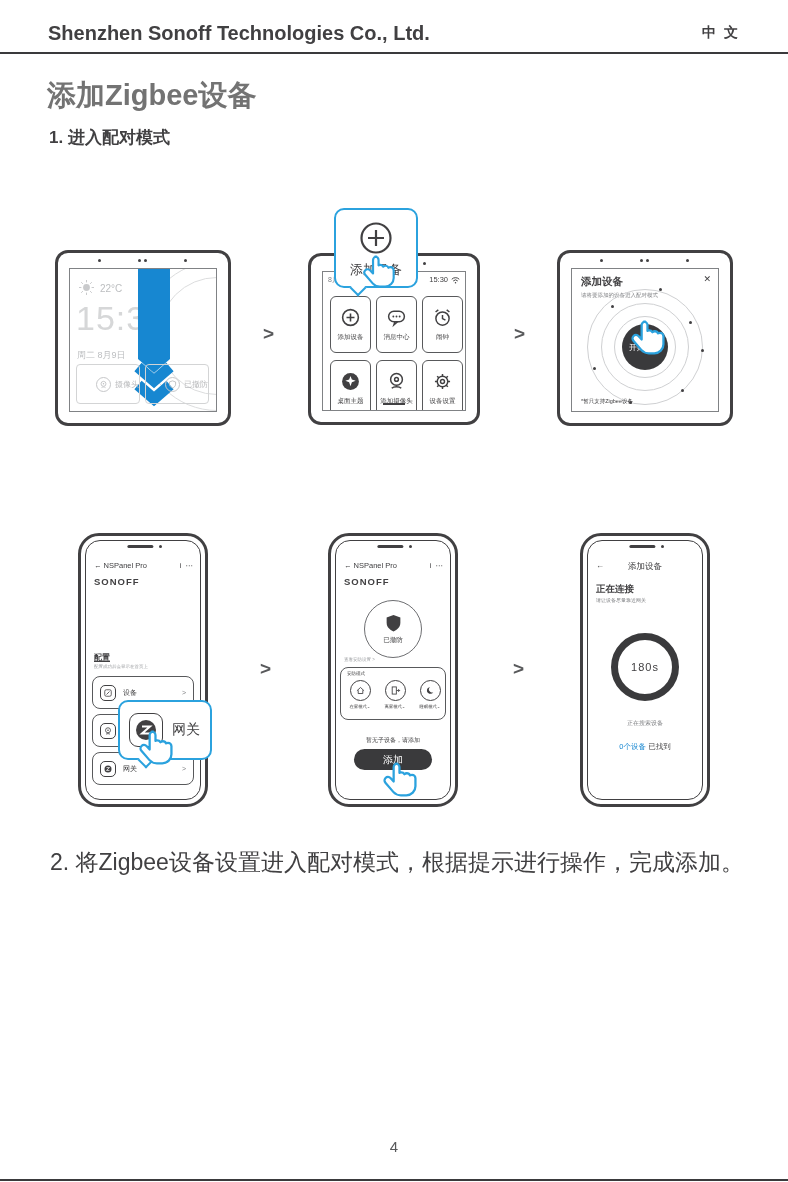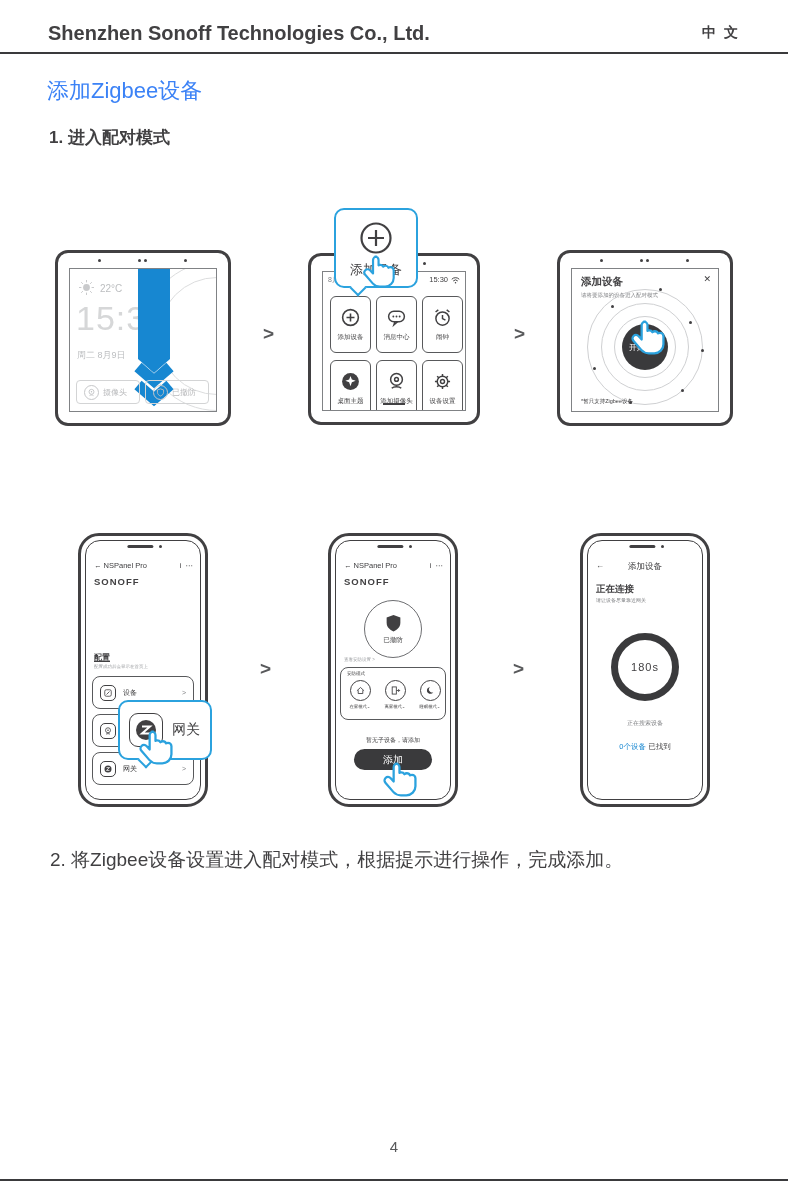--- a/index.html
+++ b/index.html
@@ -7,45 +7,45 @@
   .page { position:relative; width:788px; height:1182px; background:#fff; overflow:hidden;
           font-family:"Liberation Sans","DejaVu Sans",sans-serif; color:#414042; }
   .abs { position:absolute; }
 
   
   .company { left:48px; top:22px; font-size:20px; font-weight:700; color:#414042; }
   .lang    { right:48px; top:24px; font-size:14px; font-weight:700; letter-spacing:2px; }
   .top-rule{ left:0; right:0; top:52px; border-top:2px solid #3a3a3c; }
   .bottom-rule{ left:0; right:0; top:1179px; border-top:2px solid #3a3a3c; }
 
-  .doc-title { left:47px; top:76px; font-size:22px; font-weight:400; color:#3b82f6; }
+  .doc-title { left:47px; top:76px; font-size:29px; font-weight:700; color:#737373; }
   .step1 { left:49px; top:126px; font-size:17px; font-weight:700; }
-  .step2 { left:50px; top:847px; font-size:19px;text-align:center; }
+  .step2 { left:50px; top:847px; font-size:23px;text-align:center; }
   .pageno { left:0; right:0; top:1138px; text-align:center; font-size:15px; color:#58595b; }
 
   .m-label { left:56px; font-size:16px; line-height:25px; color:#414042; }
   .m1 { top:176px; } .m2 { top:468px; }
 
   .flow-arrow { font-size:19px; color:#58595b; font-weight:700; }
 
   
   .tab-frame { border:3.5px solid #414042; border-radius:13px; background:#fff; }
   #tab1 { left:55px; top:250px; width:176px; height:176px; }
   #tab2 { left:308px; top:253px; width:172px; height:172px; }
   #tab3 { left:557px; top:250px; width:176px; height:176px; }
   .cam-dot { width:3px; height:3px; border-radius:50%; background:#414042; top:6px; }
   .t-screen { left:11px; right:11px; top:15px; bottom:11px; border:1.5px solid #808285; overflow:hidden; background:#fff; }
 
   
   .arc { border:1px solid #dcddde; border-radius:50%; }
   .t1-temp { left:30px; top:14px; font-size:10px; color:#bcbec0; }
   .t1-time { left:6px; top:30px; font-size:34px; color:#d6d7d8; letter-spacing:1px; }
   .t1-date { left:7px; top:80px; font-size:9px; color:#bcbec0; }
-  .t1-pill { bottom:7px; height:24px; width:64px; border:1px solid #d3d4d5; border-radius:4px;
-             display:flex; align-items:center; gap:4px; padding-left:7px; color:#b9babc; font-size:8px; }
+  .t1-pill { bottom:7px; height:40px; width:64px; border:1px solid #d3d4d5; border-radius:4px;
+             display:flex; align-items:center; gap:4px; padding-left:19px; color:#b9babc; font-size:8px; }
   .pill-ic { width:15px; height:15px; border:1px solid #c6c7c9; border-radius:50%;
              display:flex; align-items:center; justify-content:center; flex:none; }
 
   
   .t2-statL { left:5px; top:3px; font-size:7px; color:#808285; }
   .t2-statR { right:5px; top:3px; font-size:7.5px; color:#414042; display:flex; gap:3px; align-items:center; }
   .tile { width:41px; height:57px; border:1.3px solid #58595b; border-radius:6px;
           display:flex; flex-direction:column; align-items:center; justify-content:center; gap:5px; }
   .tile-lab { font-size:6.5px; color:#414042; white-space:nowrap; }
   .t2-home { left:50%; transform:translateX(-50%); bottom:5px; width:22px; height:2px; background:#414042; }

